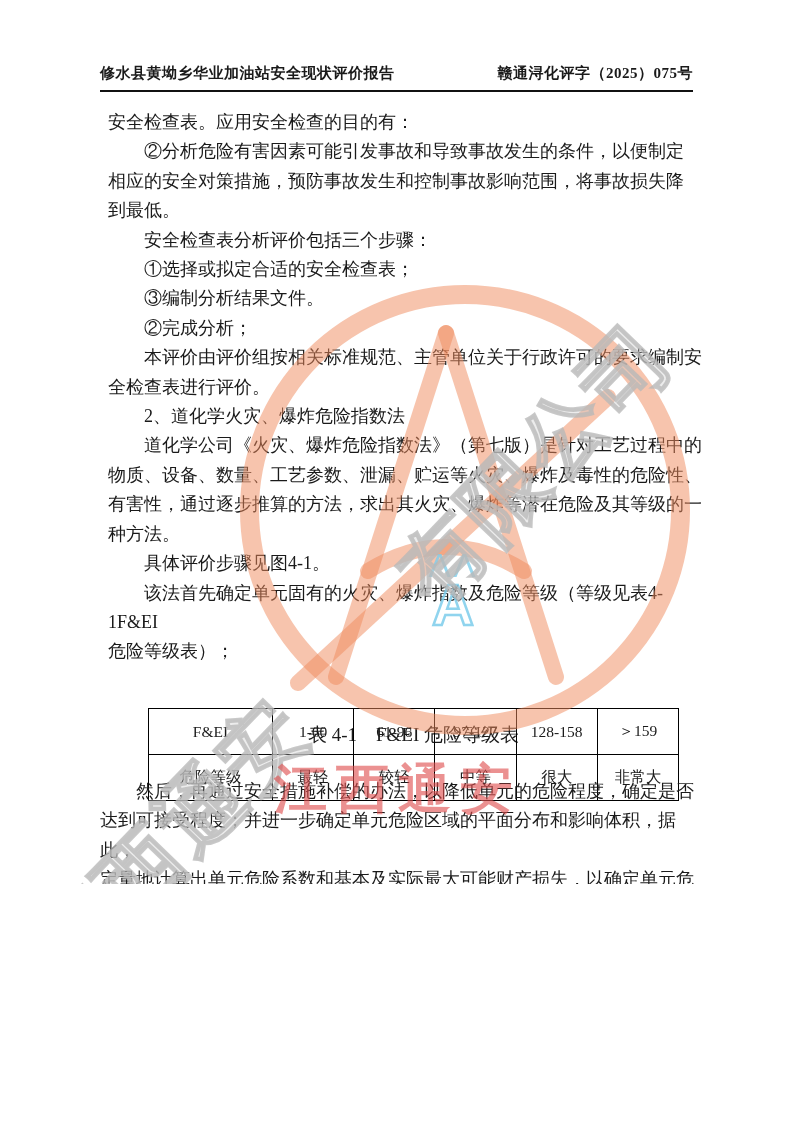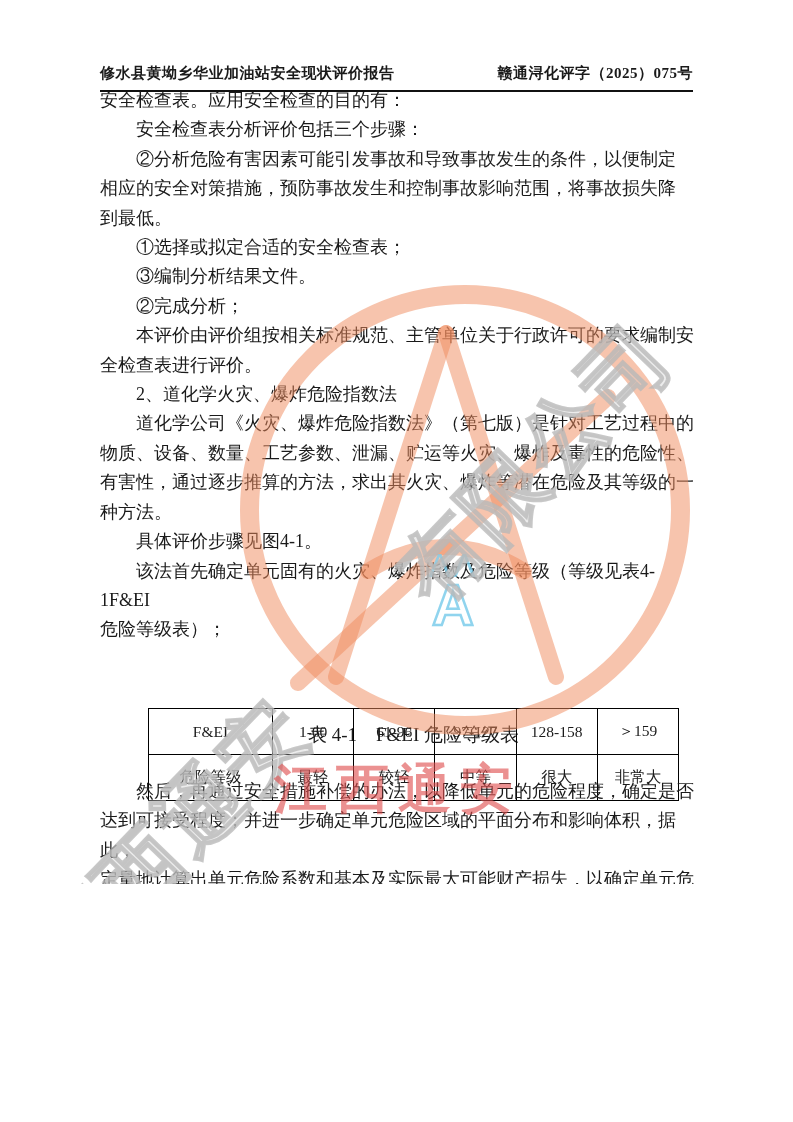--- a/index.html
+++ b/index.html
@@ -17,21 +17,21 @@
   .header-rule{
     position:absolute;left:100px;top:90px;width:593px;height:0;
     border-top:2.5px solid #111;
   }
   
   .body-block{
     position:absolute;left:100px;width:600px;
     font-size:18px;line-height:29.4px;
   }
   .body-block p{margin:0;white-space:pre-line;}
-  #body-top{top:86px;}
+  #body-top{top:108px;margin-left:8px;}
   #body-bottom{top:777px;}
   
   .table-title{
     position:absolute;left:148px;top:722px;width:531px;
     text-align:center;font-size:19px;font-weight:normal;
   }
   .fei-table{
     position:absolute;left:148px;top:708px;width:531px;
     border-collapse:collapse;table-layout:fixed;
   }
@@ -82,24 +82,24 @@
 <div class="page">
 
   <div class="header">
     <span>修水县黄坳乡华业加油站安全现状评价报告</span>
     <span>赣通浔化评字（2025）075号</span>
   </div>
   <div class="header-rule"></div>
 
   <div class="body-block" id="body-top">
     <p>安全检查表。应用安全检查的目的有：</p>
-    <p>　　安全检查表分析评价包括三个步骤：</p>
     <p>　　②分析危险有害因素可能引发事故和导致事故发生的条件，以便制定
 相应的安全对策措施，预防事故发生和控制事故影响范围，将事故损失降
 到最低。</p>
+    <p>　　安全检查表分析评价包括三个步骤：</p>
     <p>　　①选择或拟定合适的安全检查表；</p>
     <p>　　③编制分析结果文件。</p>
     <p>　　②完成分析；</p>
     <p>　　本评价由评价组按相关标准规范、主管单位关于行政许可的要求编制安
 全检查表进行评价。</p>
     <p>　　2、道化学火灾、爆炸危险指数法</p>
     <p>　　道化学公司《火灾、爆炸危险指数法》（第七版）是针对工艺过程中的
 物质、设备、数量、工艺参数、泄漏、贮运等火灾、爆炸及毒性的危险性、
 有害性，通过逐步推算的方法，求出其火灾、爆炸等潜在危险及其等级的一
 种方法。</p>

